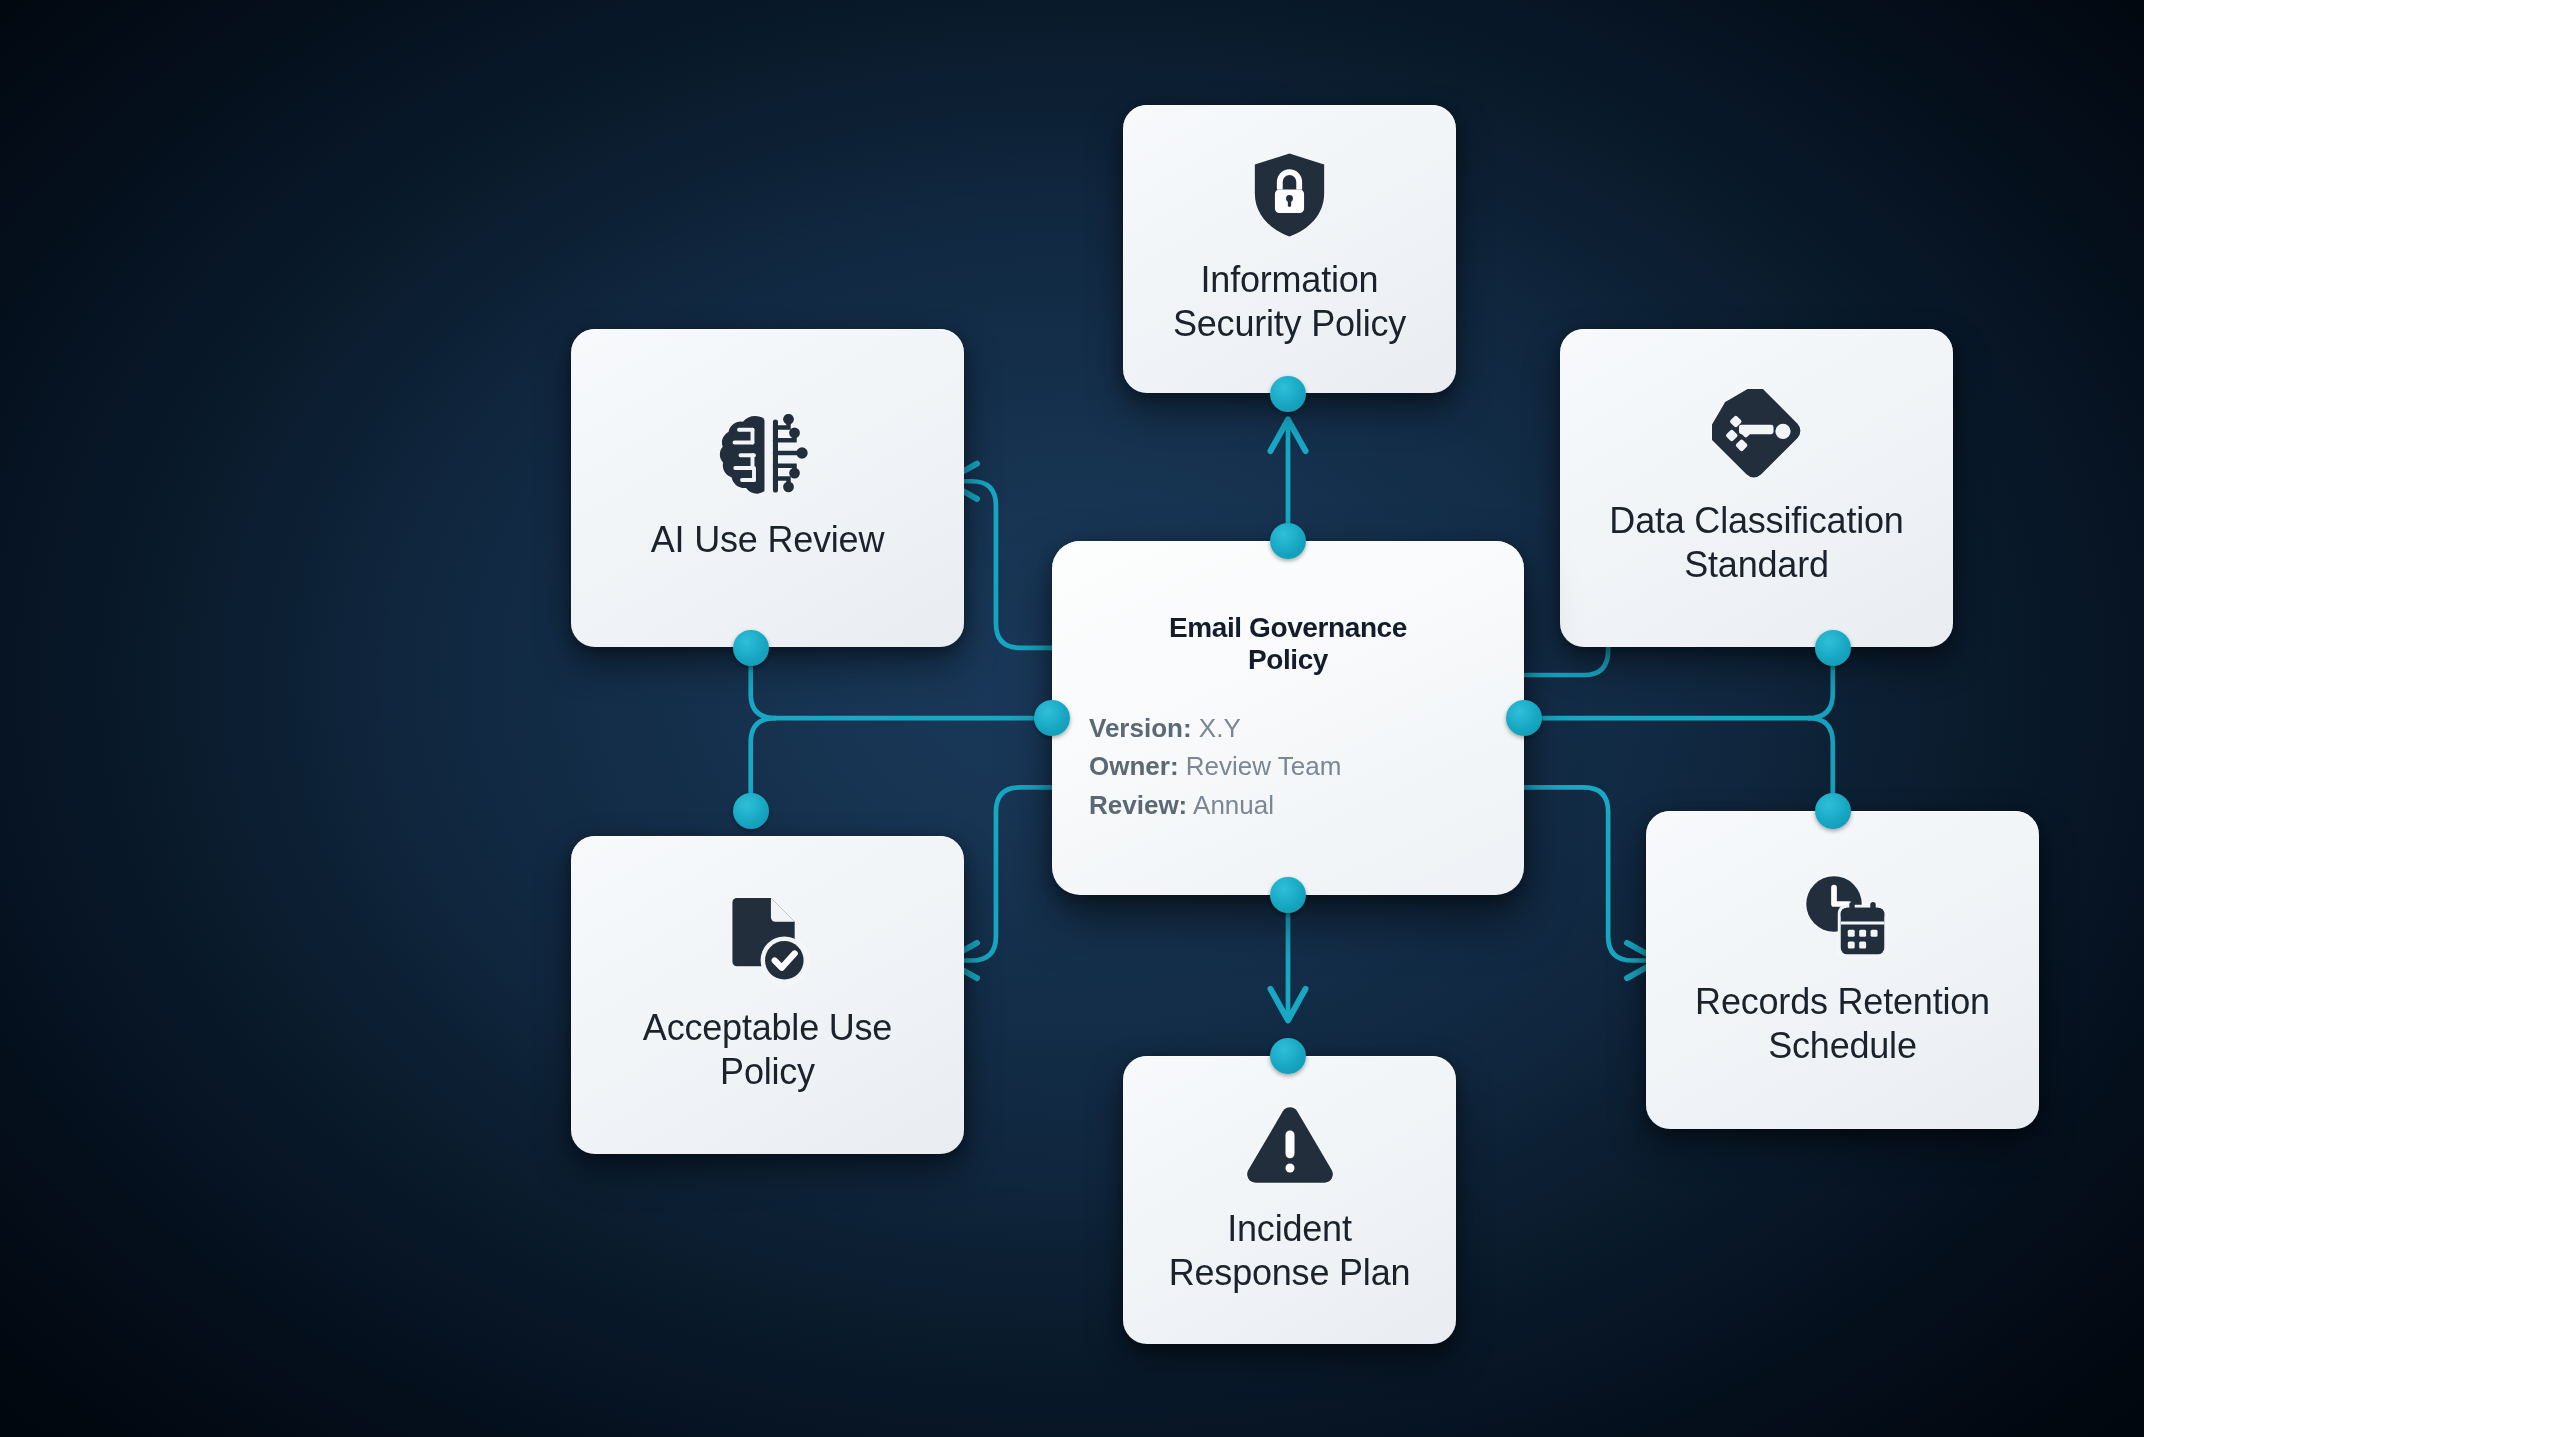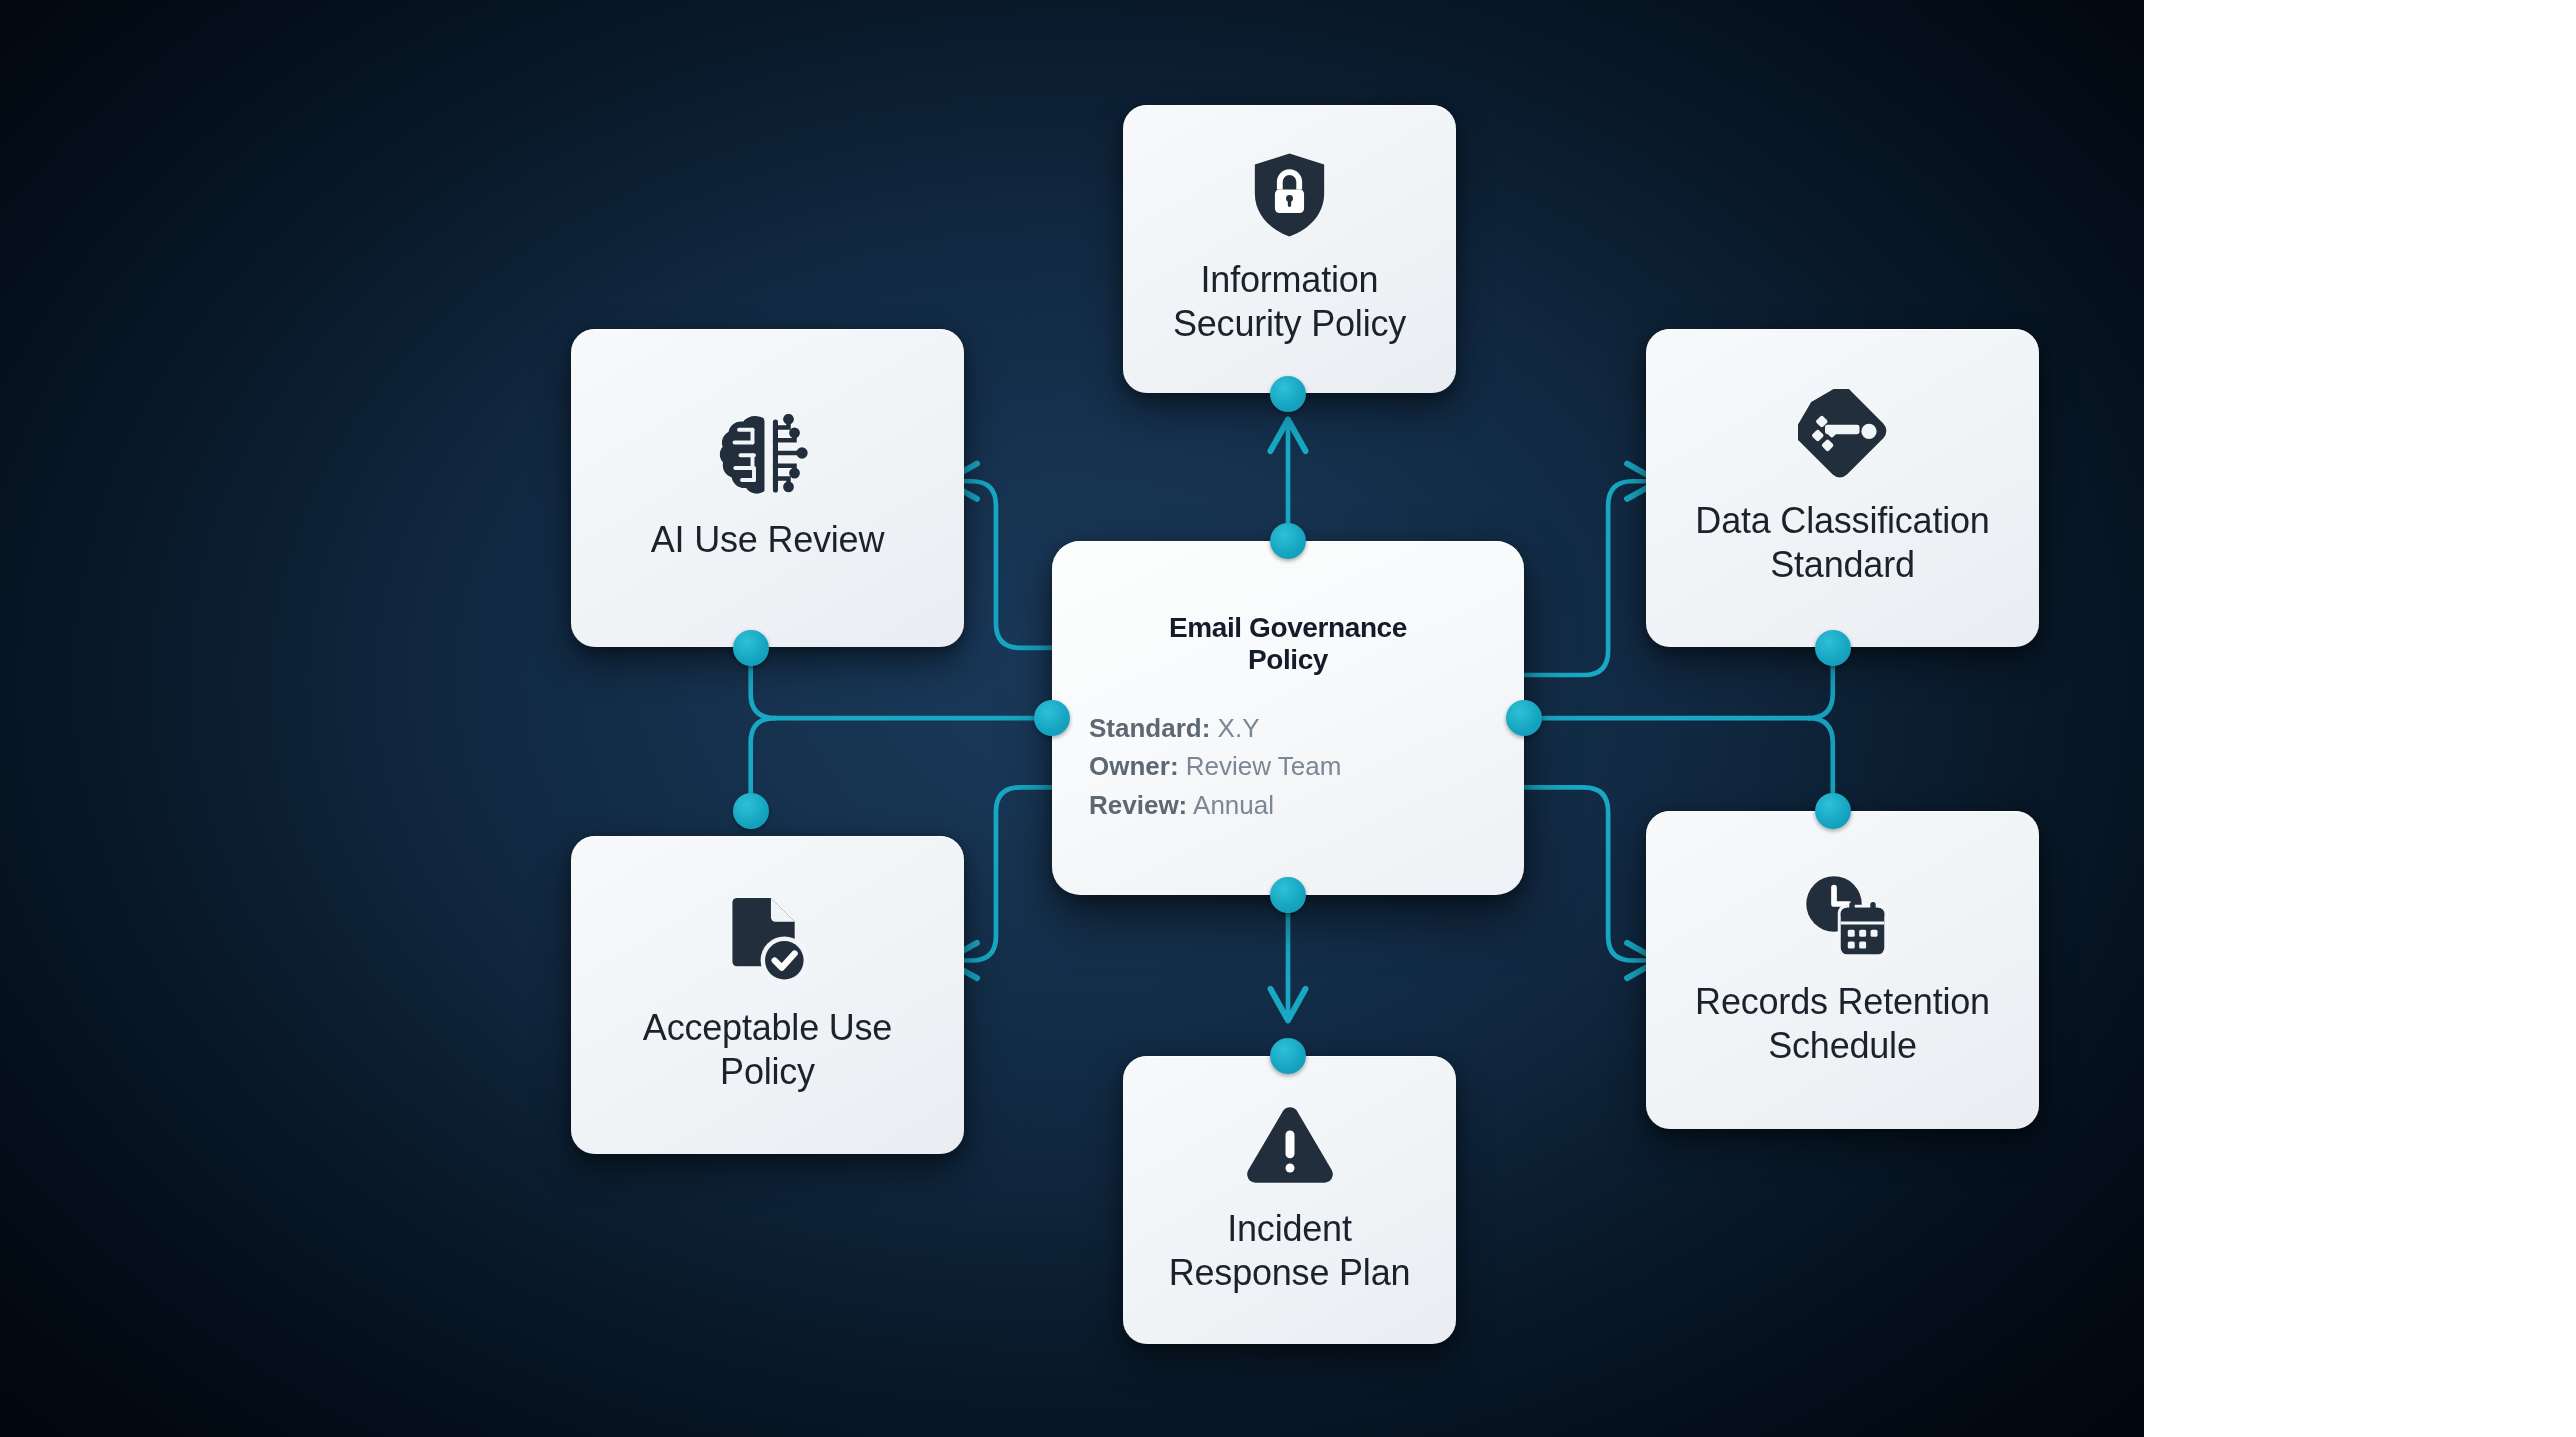--- a/index.html
+++ b/index.html
@@ -66,21 +66,21 @@
     letter-spacing:-0.2px;
     white-space:pre-line;
     margin-top:20.6px;
   }
 
   
   .sat           { width:393px; height:318px; }
 
   #card-ai   { left:571px;  top:329px;  }
   #card-aup  { left:571px;  top:836px;  }
-  #card-dc   { left:1646px; top:329px;  }
+  #card-dc   { left:1560px; top:329px;  }
   #card-rr   { left:1646px; top:811px;  }
   #card-isp  { left:1123px; top:105px;  width:333px; height:288px; }
   #card-irp  { left:1123px; top:1056px; width:333px; height:288px; }
 
   
   #card-center {
     left:1052px; top:541px;
     width:472px; height:354px;
     border-radius:28px;
     align-items:flex-start;
@@ -279,21 +279,21 @@
       </svg>
     </div>
     <div class="label">Incident
 Response Plan</div>
   </div>
 
   <div class="card" id="card-center">
     <div class="center-title">Email Governance
 Policy</div>
     <div class="meta-row">
-      <b>Standard:</b>
+      <b>Version:</b>
       <span>X.Y</span>
     </div>
     <div class="meta-row">
       <b>Owner:</b>
       <span>Review Team</span>
     </div>
     <div class="meta-row">
       <b>Review:</b>
       <span>Annual</span>
     </div>

